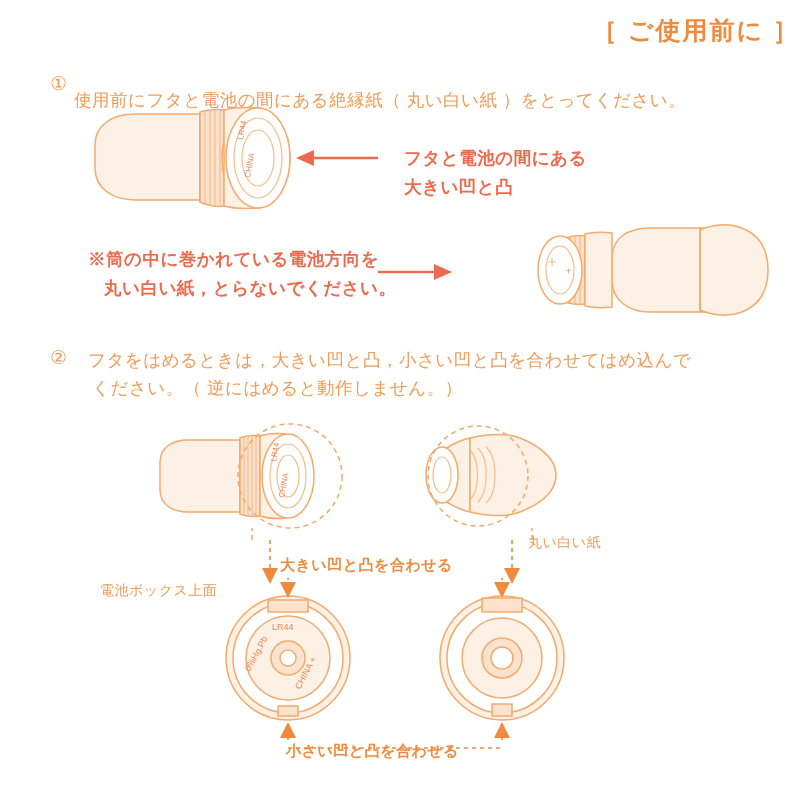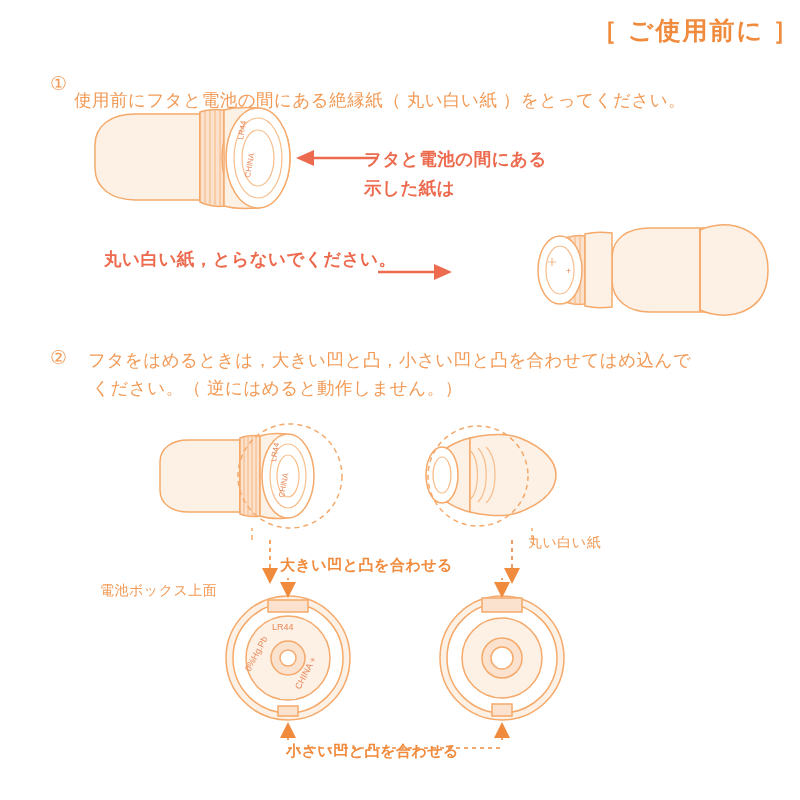--- a/index.html
+++ b/index.html
@@ -117,26 +117,27 @@
 
     <ellipse class="fill-n" cx="560" cy="270" rx="22" ry="34"></ellipse>
     <ellipse class="ln-thin" cx="560" cy="270" rx="14" ry="24"></ellipse>
     <path class="ln-thin" d="M548,262 L556,262 M552,258 L552,266"></path>
     <text class="txt-tiny2" x="566" y="274">+</text>
 
     <path class="arrow-red" d="M378,272 L436,272"></path>
     <polygon class="arrow-red-head" points="452,272 434,264 434,280"></polygon>
   </svg>
 
-  <div class="callout" style="top:145px; left:364px;">
+  <div class="callout" style="top:145px; left:404px;font-family:Liberation Mono, monospace;">
     <div>フタと電池の間にある</div>
-    <div>示した紙は</div>
+    <div>大きい凹と凸</div>
   </div>
 
   <div class="callout" style="top:245px; left:88px;">
+    <div>※筒の中に巻かれている電池方向を</div>
     <div style="margin-left:16px;">丸い白い紙，とらないでください。</div>
   </div>
 
   <div class="step-num" style="top:346px; left:50px;">②</div>
   <div class="para" style="top:346px; left:72px; width:710px;margin-left:16px;">フタをはめるときは，大きい凹と凸，小さい凹と凸を合わせてはめ込んで</div>
   <div class="para" style="top:374px; left:92px; width:710px;">ください。（ 逆にはめると動作しません。）</div>
 
   <svg width="800" height="800">
 
     <path class="fill-l" d="M160,462 C160,448 172,440 188,440 L240,440 L240,512 L188,512 C172,512 160,504 160,490 Z"></path>

